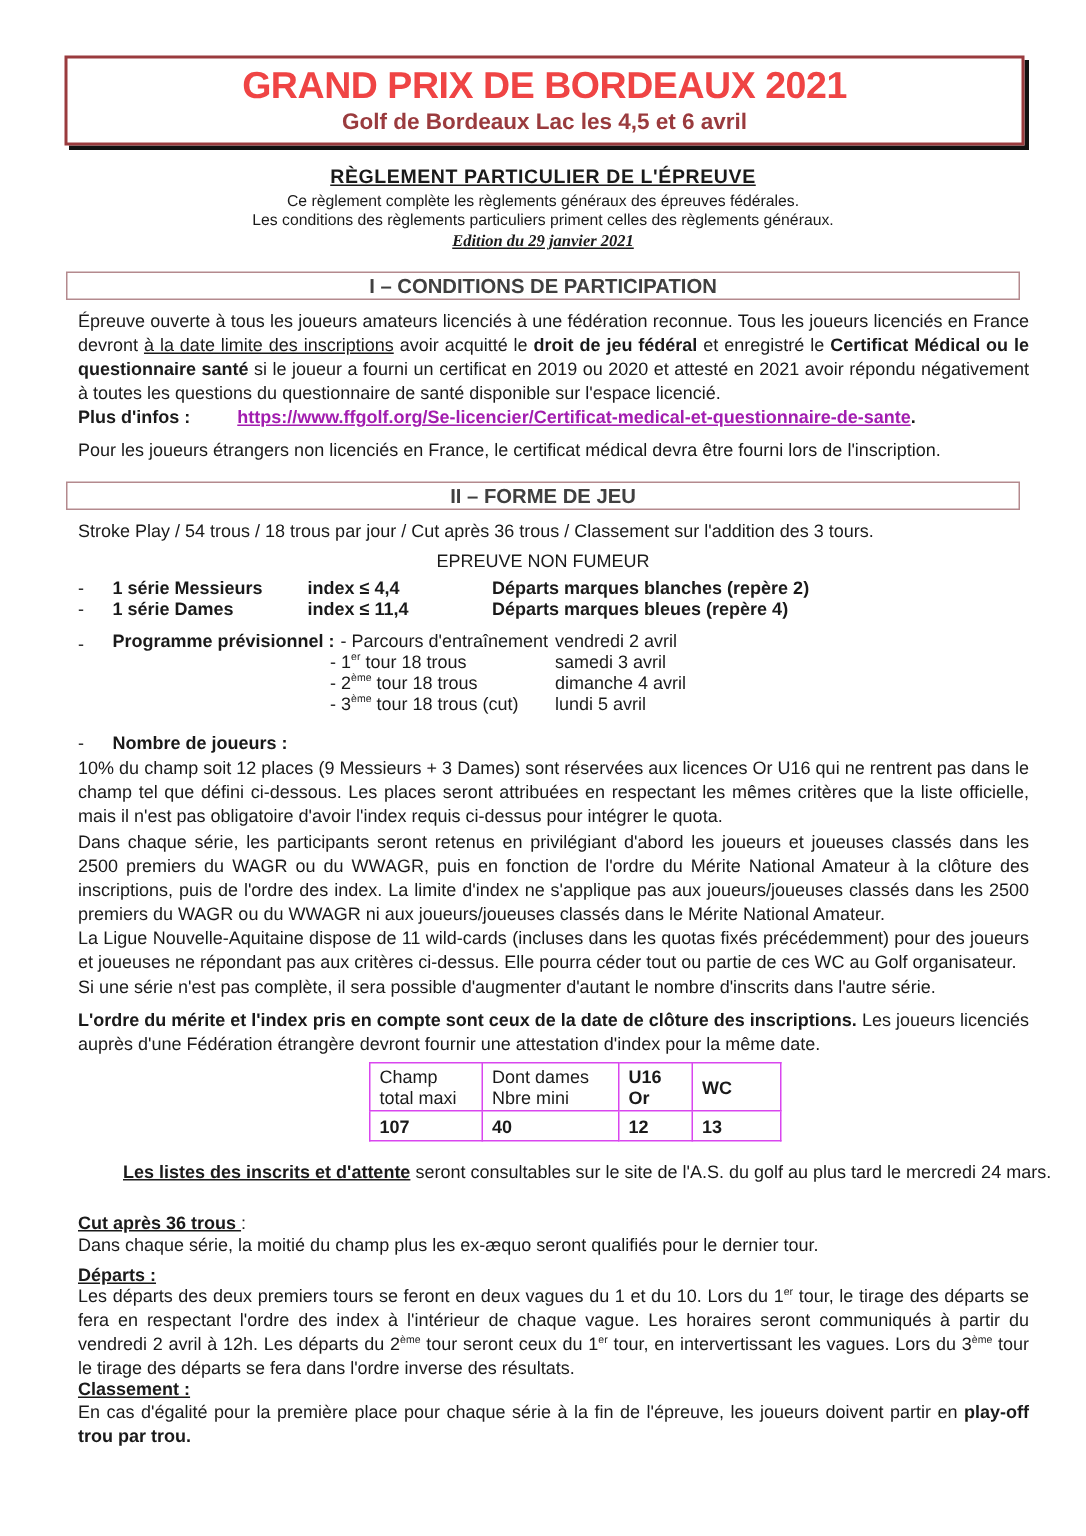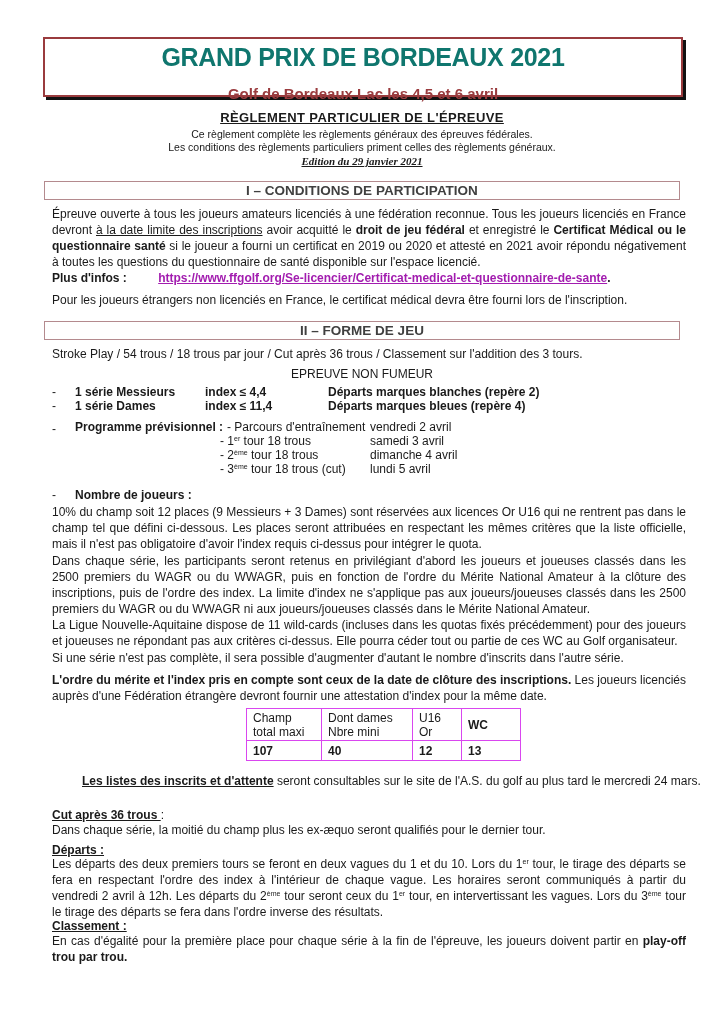--- a/index.html
+++ b/index.html
@@ -3,23 +3,23 @@
 <meta charset="utf-8">
 <style>
   html, body { margin:0; padding:0; background:#ffffff; }
   body { width:724px; height:1024px; position:relative; overflow:hidden;
          font-family:"Liberation Sans", sans-serif; color:#1a1a1a; }
   .page { position:absolute; left:0; top:0; width:724px; height:1024px; }
   .abs { position:absolute; }
   .header-box { left:43px; top:37px; width:636px; height:56px;
     border:2px solid #9a3b3e; box-shadow:3px 3px 0 #111; background:#fff; }
   .title { position:absolute; left:0; right:0; top:4px; text-align:center;
-    color:#0f766e; font-weight:bold; font-size:25px; letter-spacing:-0.3px; }
+    color:#ef4444; font-weight:bold; font-size:25px; letter-spacing:-0.3px; }
   .subtitle { position:absolute; left:0; right:0; top:34px; text-align:center;
-    color:#9a3b3e; font-weight:bold; font-size:15px;margin-top:12px; }
+    color:#9a3b3e; font-weight:bold; font-size:15px; }
   .center { left:44px; width:636px; text-align:center; }
   .reg-title { top:110px; font-weight:bold; font-size:13px; text-decoration:underline; letter-spacing:0.4px; }
   .reg-line { font-size:10.5px; }
   .edition { top:155px; font-size:11px; font-weight:bold; font-style:italic; text-decoration:underline;font-family:Liberation Serif, serif; }
   .section-box { left:44px; width:634px; height:17px; border:1px solid #b48a8e; background:#fff;
     text-align:center; color:#404040; font-weight:bold; font-size:13.5px; line-height:17px; }
   .para { left:52px; width:634px; font-size:12px; line-height:16px; text-align:justify; }
   .para b { font-weight:bold; }
   .u { text-decoration:underline; }
   a.link { color:#a21caf; text-decoration:underline; font-weight:bold;margin-left:28px; }
@@ -104,21 +104,21 @@
   <div class="abs para" style="top:617px;">La Ligue Nouvelle-Aquitaine dispose de 11 wild-cards (incluses dans les quotas fixés précédemment) pour des joueurs et joueuses ne répondant pas aux critères ci-dessus. Elle pourra céder tout ou partie de ces WC au Golf organisateur.</div>
   <div class="abs para" style="top:650px;">Si une série n'est pas complète, il sera possible d'augmenter d'autant le nombre d'inscrits dans l'autre série.</div>
 
   <div class="abs para" style="top:672px;"><b>L'ordre du mérite et l'index pris en compte sont ceux de la date de clôture des inscriptions.</b><span> Les joueurs licenciés auprès d'une Fédération étrangère devront fournir une attestation d'index pour la même date.</span></div>
 
   <table class="quota">
     <tbody>
         <tr class="h">
       <td style="width:62px;"><span>Champ</span><br><span>total maxi</span></td>
       <td style="width:78px;"><span>Dont dames</span><br><span>Nbre mini</span></td>
-      <td style="width:36px; font-weight:normal;"><span>U16 Or</span></td>
+      <td style="width:36px; font-weight:bold;"><span>U16 Or</span></td>
       <td style="width:46px; font-weight:bold;"><span>WC</span></td>
     </tr>
     <tr class="v">
       <td>107</td>
       <td>40</td>
       <td>12</td>
       <td>13</td>
     </tr>
   </tbody>
     </table>

